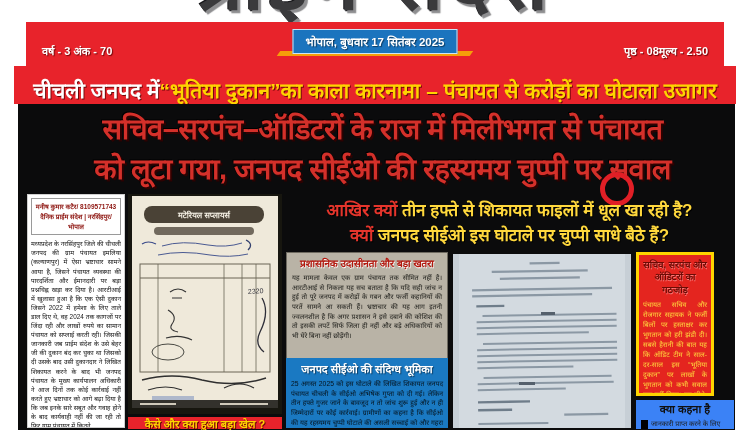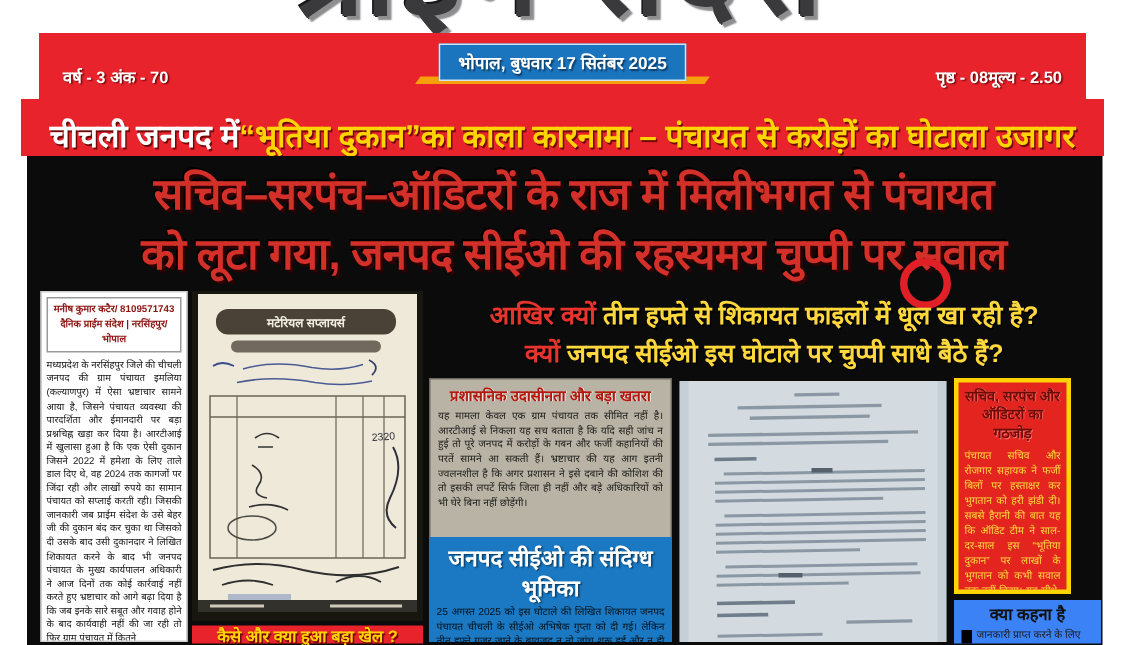--- a/index.html
+++ b/index.html
@@ -77,21 +77,21 @@
   .graybox{
     position:absolute;left:268px;top:148px;width:162px;height:125px;background:#b9b3a6;border:1px solid #6e6a60;
     box-sizing:border-box;padding:3px 5px;overflow:hidden;
   }
   .graybox .bx-title{font-size:10px;font-weight:800;color:#b3180e;text-align:center;margin-bottom:3px;text-shadow:0.5px 0.5px 0 #fff;}
   .graybox .bx-body{font-size:6.8px;line-height:1.42;color:#20201c;text-align:justify;}
   .bluebox{
     position:absolute;left:268px;top:254px;width:162px;bottom:2px;background:#1a79c2;
     box-sizing:border-box;padding:3px 5px;overflow:hidden;
   }
-  .bluebox .bx-title{font-size:15px;font-weight:800;color:#ffffff;text-align:center;margin-bottom:3px;text-shadow:1px 1px 1px #0a3c63;}
+  .bluebox .bx-title{font-size:11px;font-weight:800;color:#ffffff;text-align:center;margin-bottom:3px;text-shadow:1px 1px 1px #0a3c63;}
   .bluebox .bx-body{font-size:6.8px;line-height:1.42;color:#05131d;text-align:justify;}
   
   .letter-fig{position:absolute;left:435px;top:150px;width:178px;bottom:2px;background:#c7cfd6;overflow:hidden;}
   
   .redbox{
     position:absolute;left:618px;top:148px;width:78px;height:144px;
     background:#e4251f;border:3px solid #ffd400;box-sizing:border-box;padding:4px 4px;overflow:hidden;
   }
   .redbox .bx-title{font-size:9.5px;font-weight:800;color:#6d0b04;text-align:center;line-height:1.3;margin-bottom:4px;text-shadow:0.5px 0.5px 0 #f77;}
   .redbox .bx-body{font-size:6.9px;line-height:1.45;color:#ffd83d;text-align:justify;}

